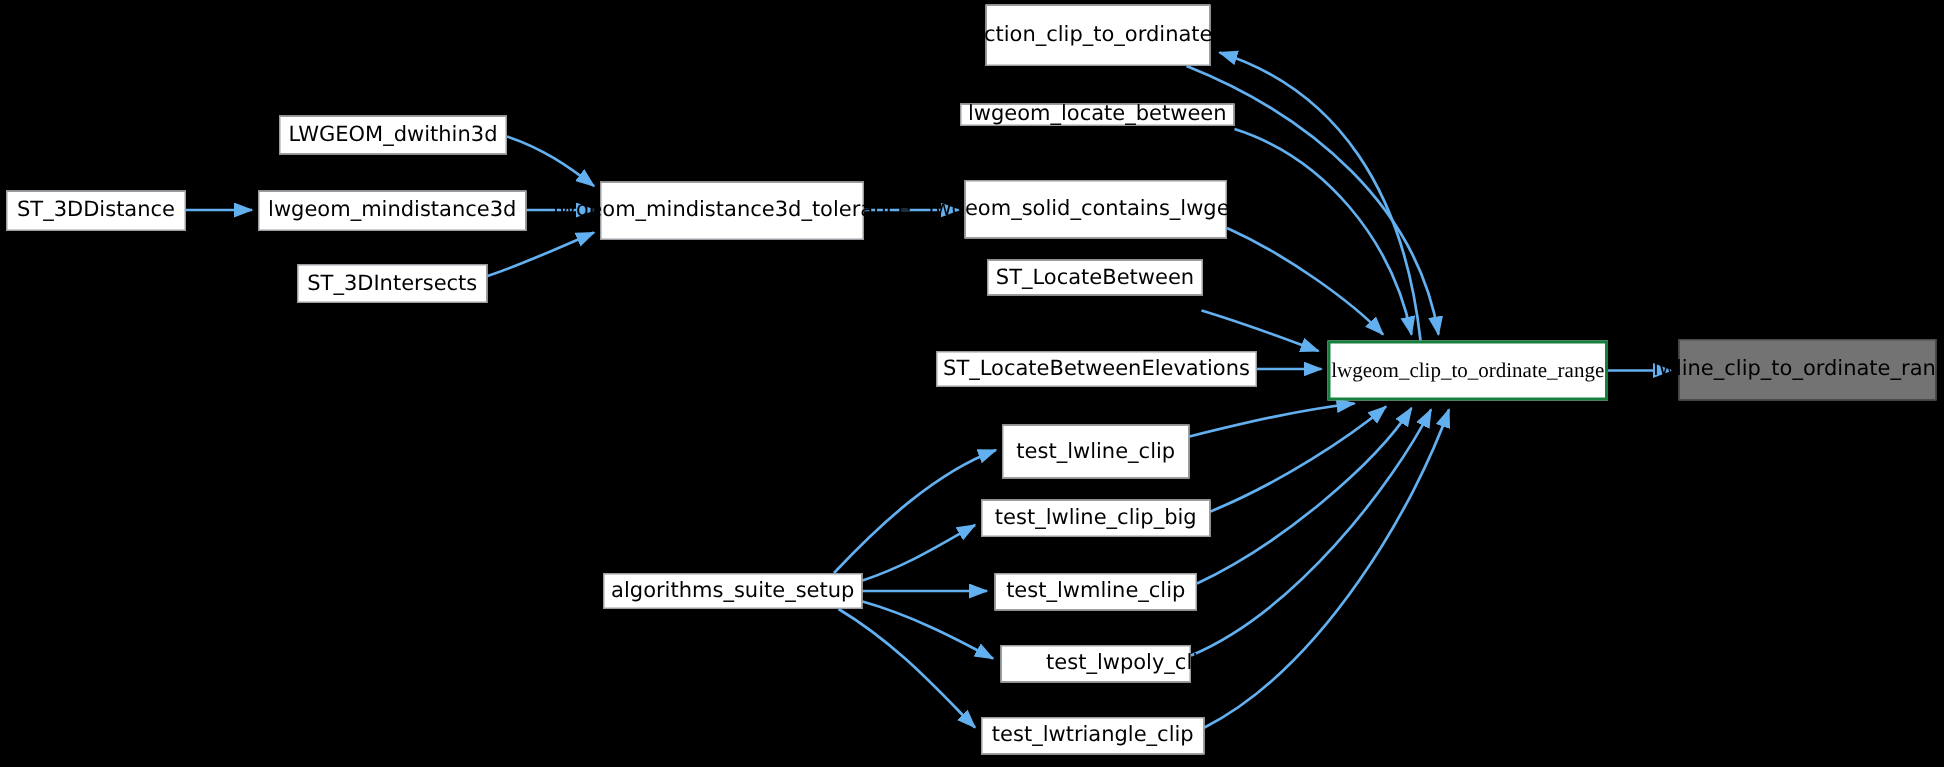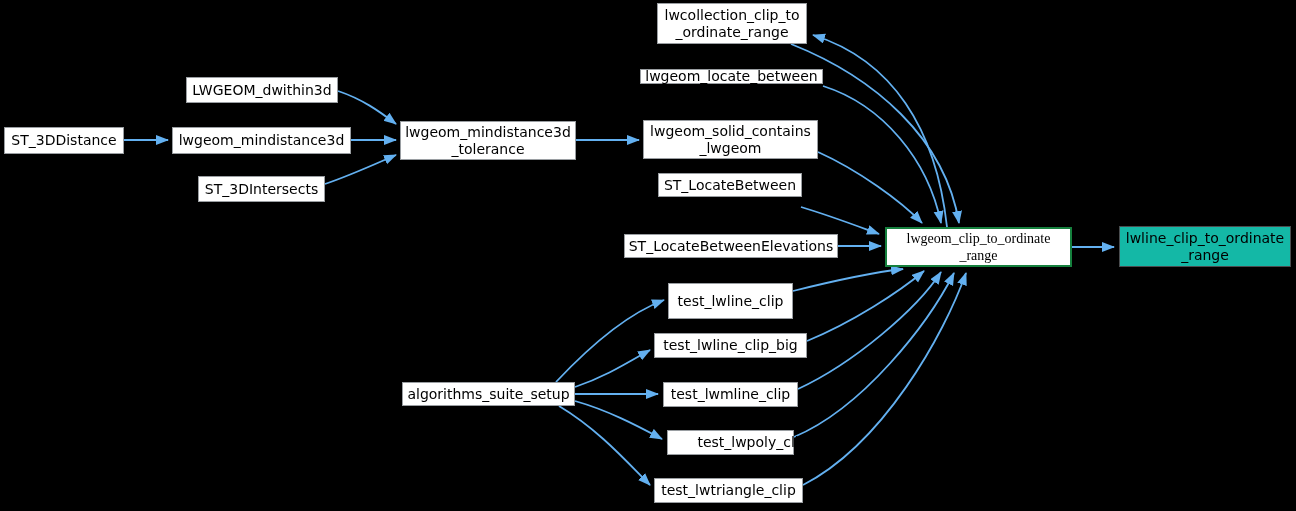--- a/index.html
+++ b/index.html
@@ -21,35 +21,35 @@
     width: 1296px;
     height: 511px;
   }
   .node {
     position: absolute;
     box-sizing: border-box;
     background: #ffffff;
     border: 1.5px solid #9a9ea2;
     color: #000000;
     display: flex;
-    flex-direction: column;
+    flex-direction: row;
     align-items: center;
     justify-content: center;
     font-size: 14px;
     line-height: 17px;
     white-space: nowrap;
     text-align: center;
     cursor: pointer;
   }
   .node.emphasis {
     border: 2px solid #15803d;
     font-family: Liberation Serif, serif;
   }
   .node.current {
-    background: #14b8a6;
+    background: #737373;
     border: 1.5px solid #4a4d50;
     cursor: default;
   }
   .edge {
     fill: none;
     stroke-width: 1.8px;
   }
 </style>
 </head>
 <body>

